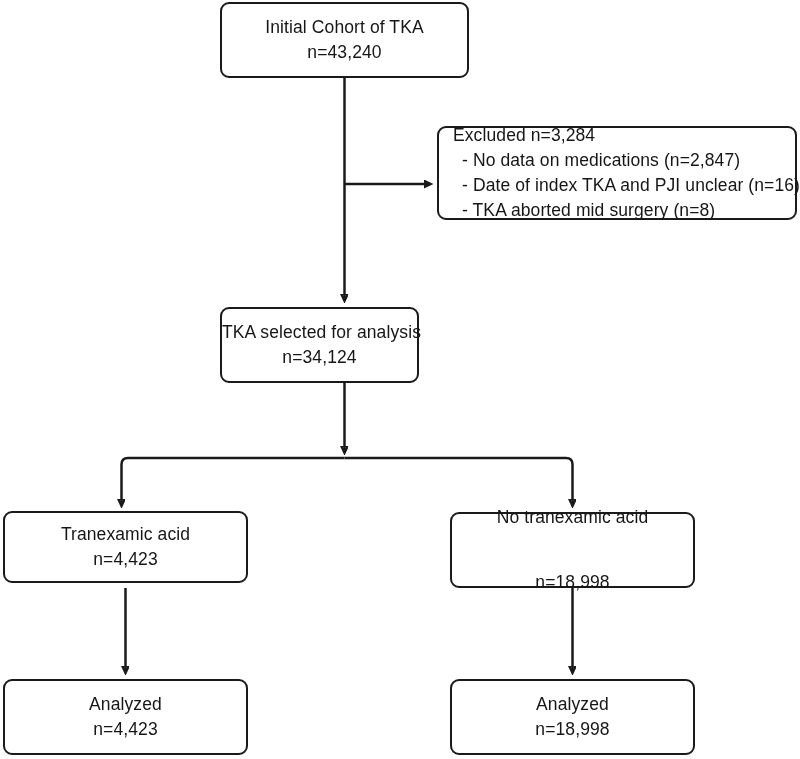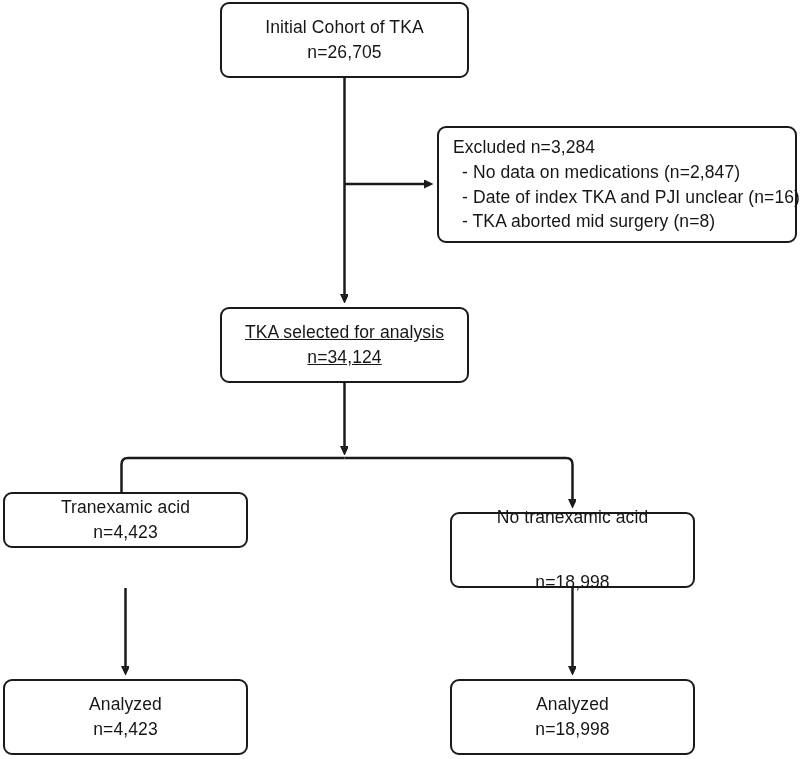--- a/index.html
+++ b/index.html
@@ -38,23 +38,23 @@
     align-items: flex-start;
     justify-content: center;
     text-align: left;
     padding: 0 0 0 14px;
   }
   .node .line { display: block; white-space: nowrap; }
   .node .sub  { display: block; white-space: nowrap; padding-left: 9px; }
 
   
   #node-initial  { left: 220px; top: 2px;   width: 249px; height: 76px; }
-  #node-excluded { left: 437px; top: 126px; width: 360px; height: 117px; }
-  #node-selected { left: 220px; top: 307px; width: 249px; height: 76px; text-decoration: underline; }
-  #node-txa      { left: 3px;   top: 492px; width: 245px; height: 56px; }
+  #node-excluded { left: 437px; top: 126px; width: 360px; height: 94px; }
+  #node-selected { left: 220px; top: 307px; width: 199px; height: 76px; }
+  #node-txa      { left: 3px;   top: 511px; width: 245px; height: 72px; }
   #node-notxa    { left: 450px; top: 512px; width: 245px; height: 76px; gap: 40px; }
   #node-analyzed-txa   { left: 3px;   top: 679px; width: 245px; height: 76px; }
   #node-analyzed-notxa { left: 450px; top: 679px; width: 245px; height: 76px; }
 
   
   #connectors {
     position: absolute;
     left: 0; top: 0;
     width: 800px; height: 759px;
     pointer-events: none;
@@ -85,21 +85,21 @@
 
     <path d="M 344.5 458 L 128 458 Q 121.5 458 121.5 464.5 L 121.5 505" marker-end="url(#arrowhead)"></path>
     <path d="M 344.5 458 L 566 458 Q 572.5 458 572.5 464.5 L 572.5 505" marker-end="url(#arrowhead)"></path>
 
     <path d="M 125.5 588 L 125.5 672" marker-end="url(#arrowhead)"></path>
     <path d="M 572.5 588 L 572.5 672" marker-end="url(#arrowhead)"></path>
   </svg>
 
   <div class="node" id="node-initial">
     <span class="line">Initial Cohort of TKA</span>
-    <span class="line">n=26,705</span>
+    <span class="line">n=43,240</span>
   </div>
 
   <div class="node left-align" id="node-excluded">
     <span class="line">Excluded n=3,284</span>
     <span class="sub">- No data on medications (n=2,847)</span>
     <span class="sub">- Date of index TKA and PJI unclear (n=16)</span>
     <span class="sub">- TKA aborted mid surgery (n=8)</span>
   </div>
 
   <div class="node" id="node-selected">

